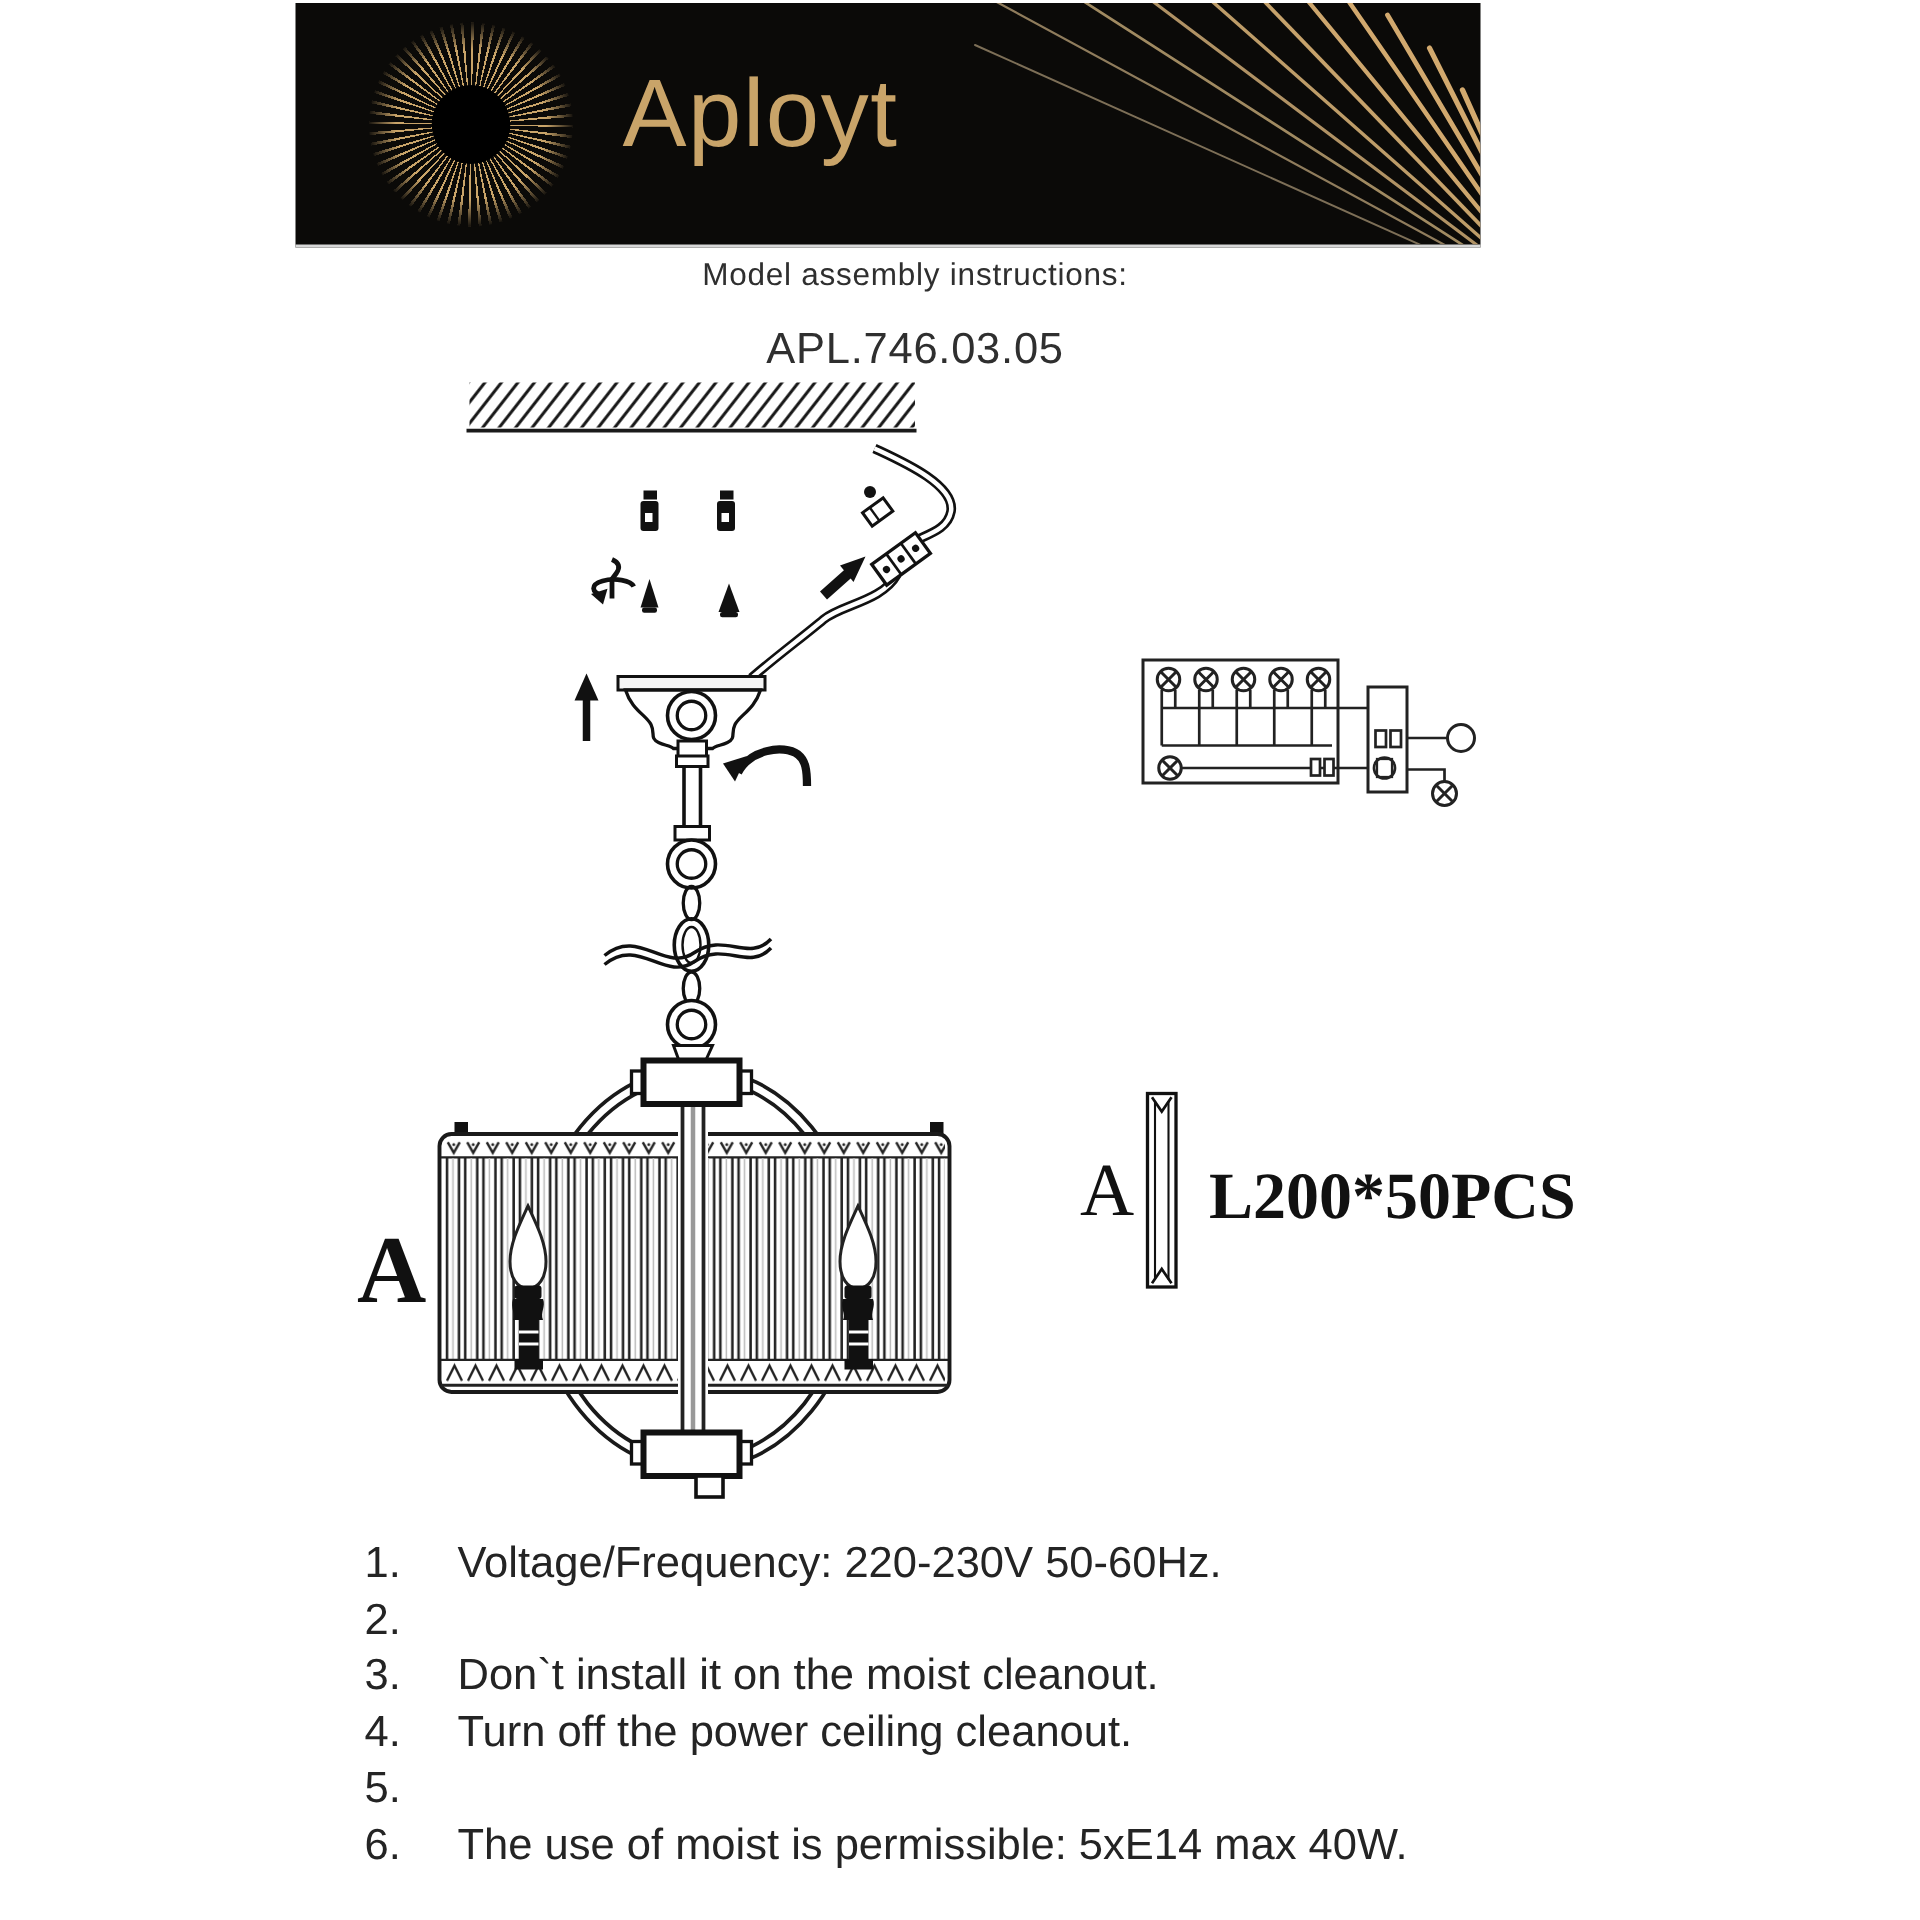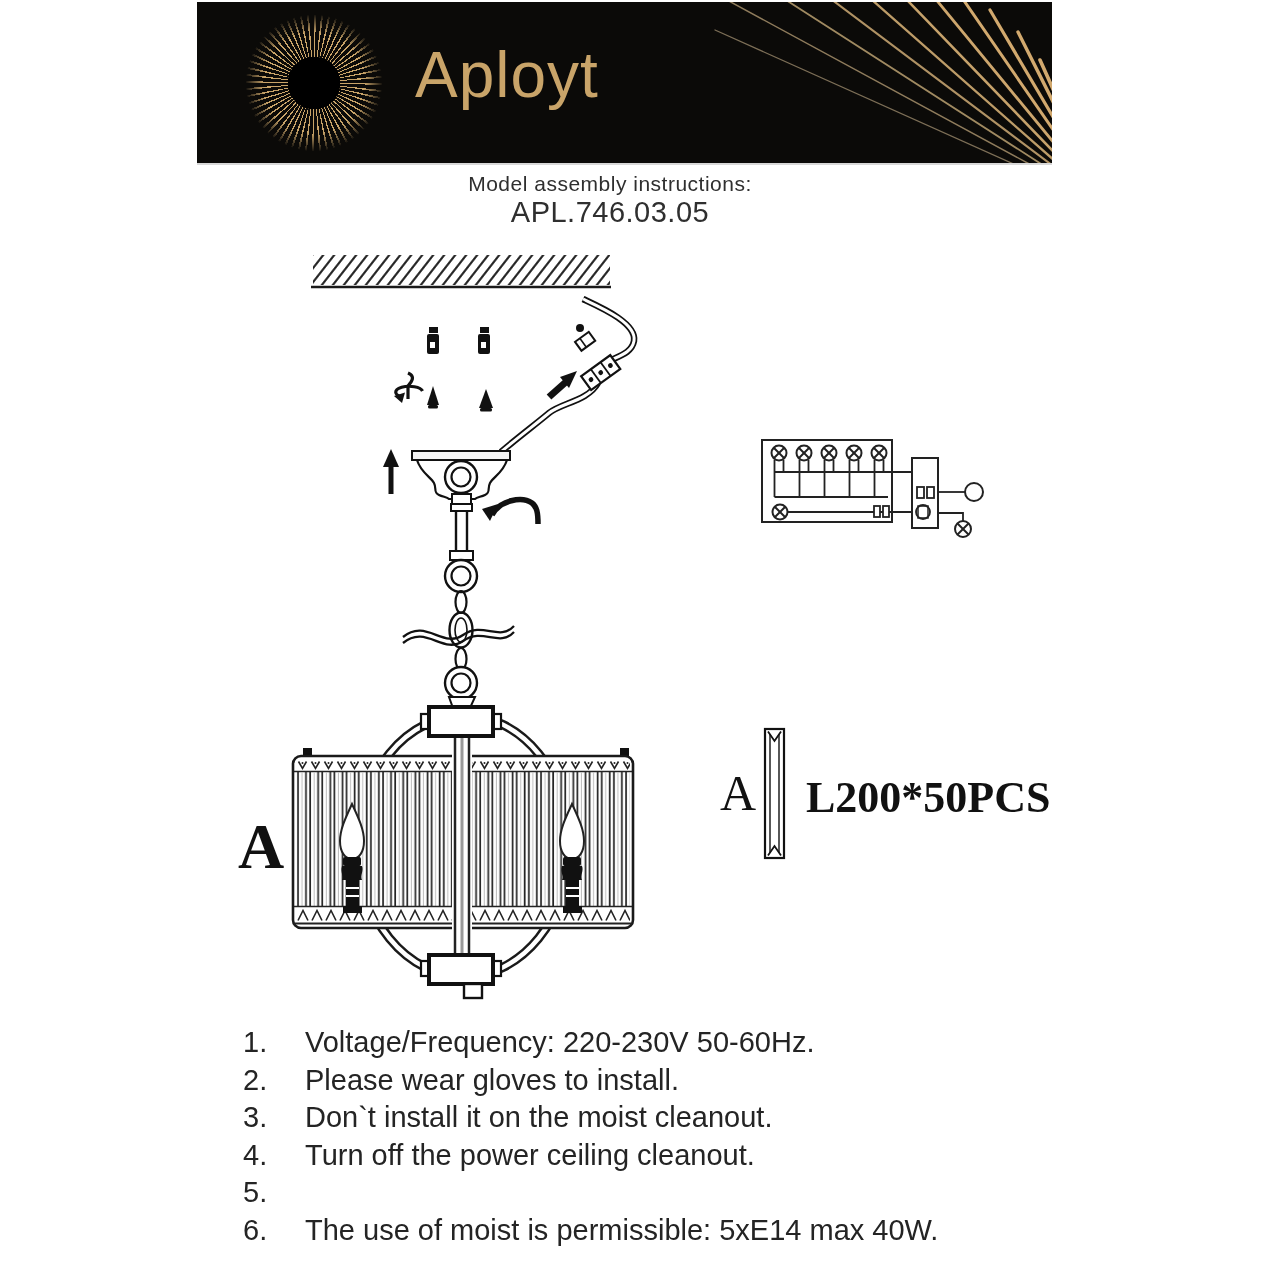--- a/index.html
+++ b/index.html
@@ -1,32 +1,32 @@
 <!DOCTYPE html>
 <html><head>
 <meta charset="utf-8">
 <style>
   html,body{margin:0;padding:0;}
   body{width:1280px;height:1280px;background:#ffffff;position:relative;overflow:hidden;
        font-family:"Liberation Sans",sans-serif;}
   
-  .header{position:absolute;left:197px;top:2px;width:855px;height:161px;background:#0b0a08;
+  .header{position:absolute;left:197px;top:2px;width:790px;height:161px;background:#0b0a08;
           overflow:hidden;border-bottom:2px solid #d8d8d8;}
   .sunburst{position:absolute;left:49px;top:13px;width:136px;height:136px;border-radius:50%;
     background:
       radial-gradient(circle at center,#000 0 27%,rgba(0,0,0,0) 27.5%),
       radial-gradient(circle at center,rgba(11,10,8,0) 0 52%,#0b0a08 72%),
       repeating-conic-gradient(#c9a469 0deg 1.7deg,#0b0a08 1.7deg 6deg);}
   .brand{position:absolute;left:218px;top:38px;font-size:64px;line-height:1.1;color:#c9a469;
          letter-spacing:1px;font-weight:400;}
   .rays{position:absolute;right:0;top:0;width:420px;height:161px;display:block;}
   
   .title-block{position:absolute;left:130px;top:172px;width:960px;text-align:center;color:#2f2f2f;}
   .title-l1{font-size:21px;letter-spacing:0.5px;}
-  .title-l2{font-size:29px;margin-top:0;letter-spacing:0.5px;}
+  .title-l2{font-size:29px;margin-top:21px;letter-spacing:0.5px;}
   
   .draw{position:absolute;left:0;top:0;width:1280px;height:1280px;}
   
   .instructions{position:absolute;left:243px;top:1024px;width:960px;color:#242424;}
   .ins-row{display:flex;line-height:37.6px;font-size:29px;}
   .ins-num{width:62px;flex:0 0 62px;}
   .ins-text{white-space:nowrap;}
 </style>
 </head>
 <body>
@@ -290,21 +290,20 @@
   <text x="806" y="812" font-family="Liberation Serif,serif" font-weight="bold" font-size="44" fill="#111">L200*50PCS</text>
 </svg>
 
 <div class="instructions">
   <div class="ins-row">
     <span class="ins-num">1.</span>
     <span class="ins-text">Voltage/Frequency: 220-230V 50-60Hz.</span>
   </div>
   <div class="ins-row">
     <span class="ins-num">2.</span>
-    <span class="ins-text">Please wear gloves to install.</span>
   </div>
   <div class="ins-row">
     <span class="ins-num">3.</span>
     <span class="ins-text">Don`t install it on the moist cleanout.</span>
   </div>
   <div class="ins-row">
     <span class="ins-num">4.</span>
     <span class="ins-text">Turn off the power ceiling cleanout.</span>
   </div>
   <div class="ins-row">

